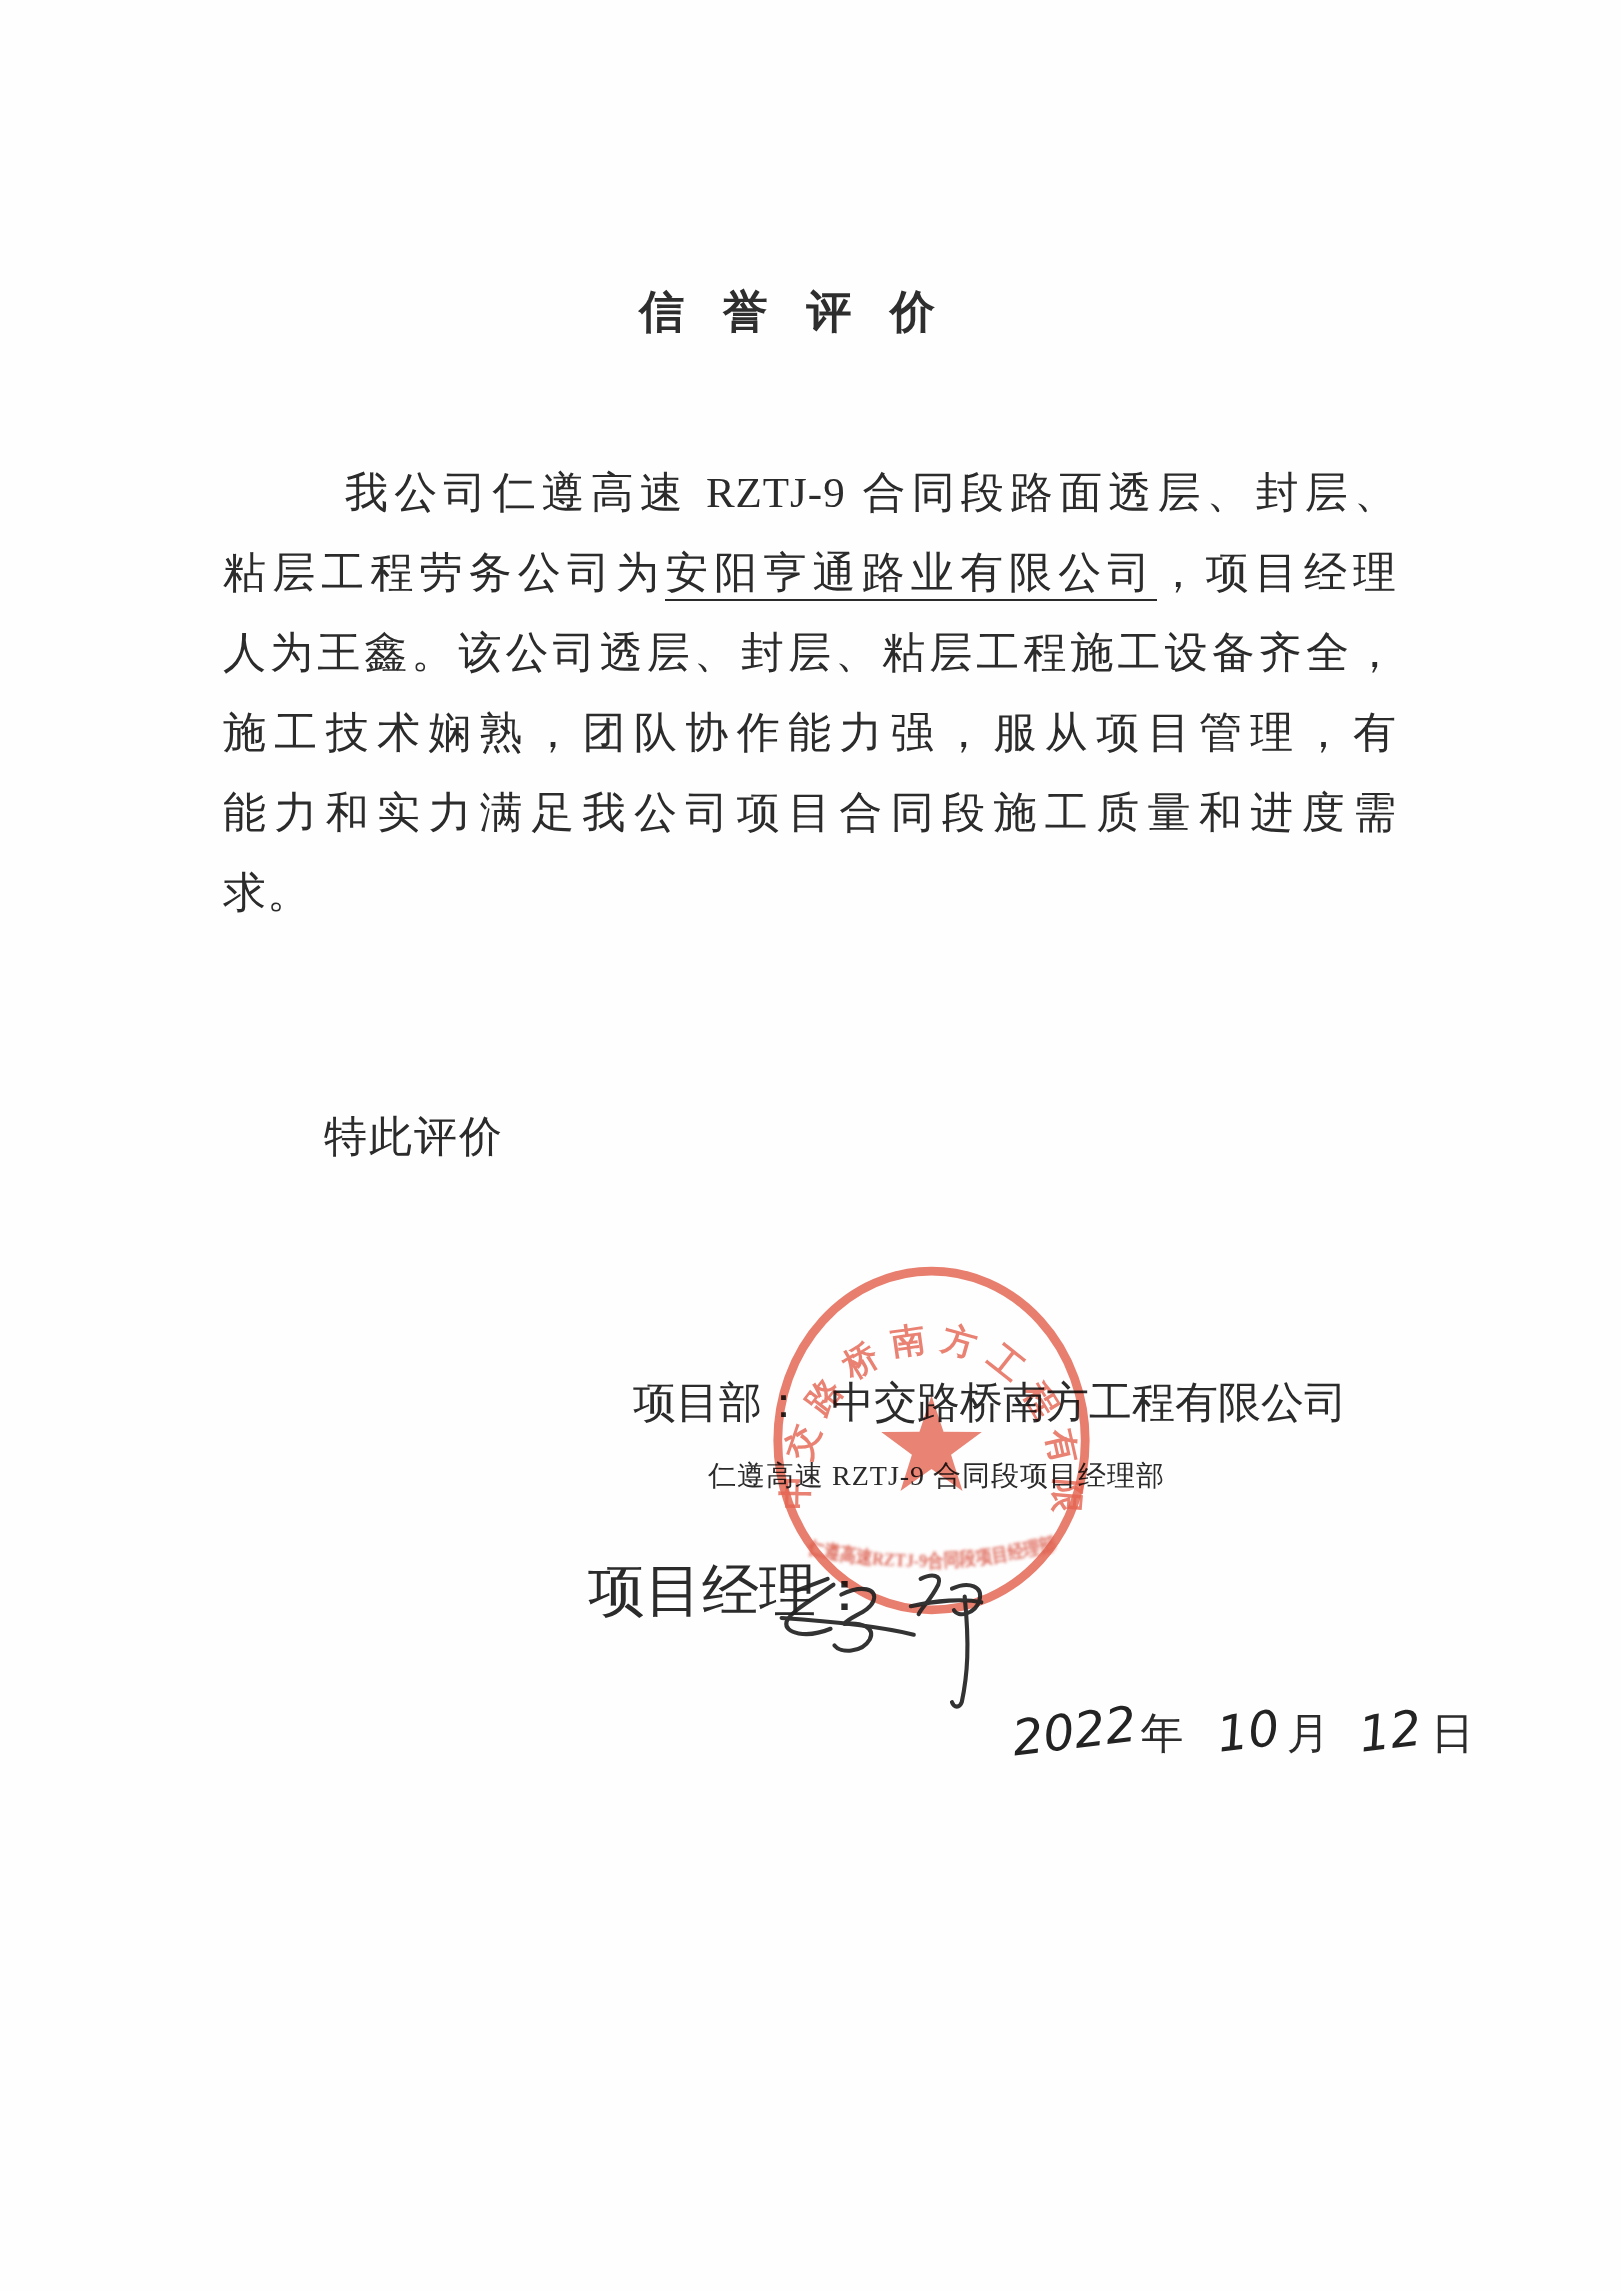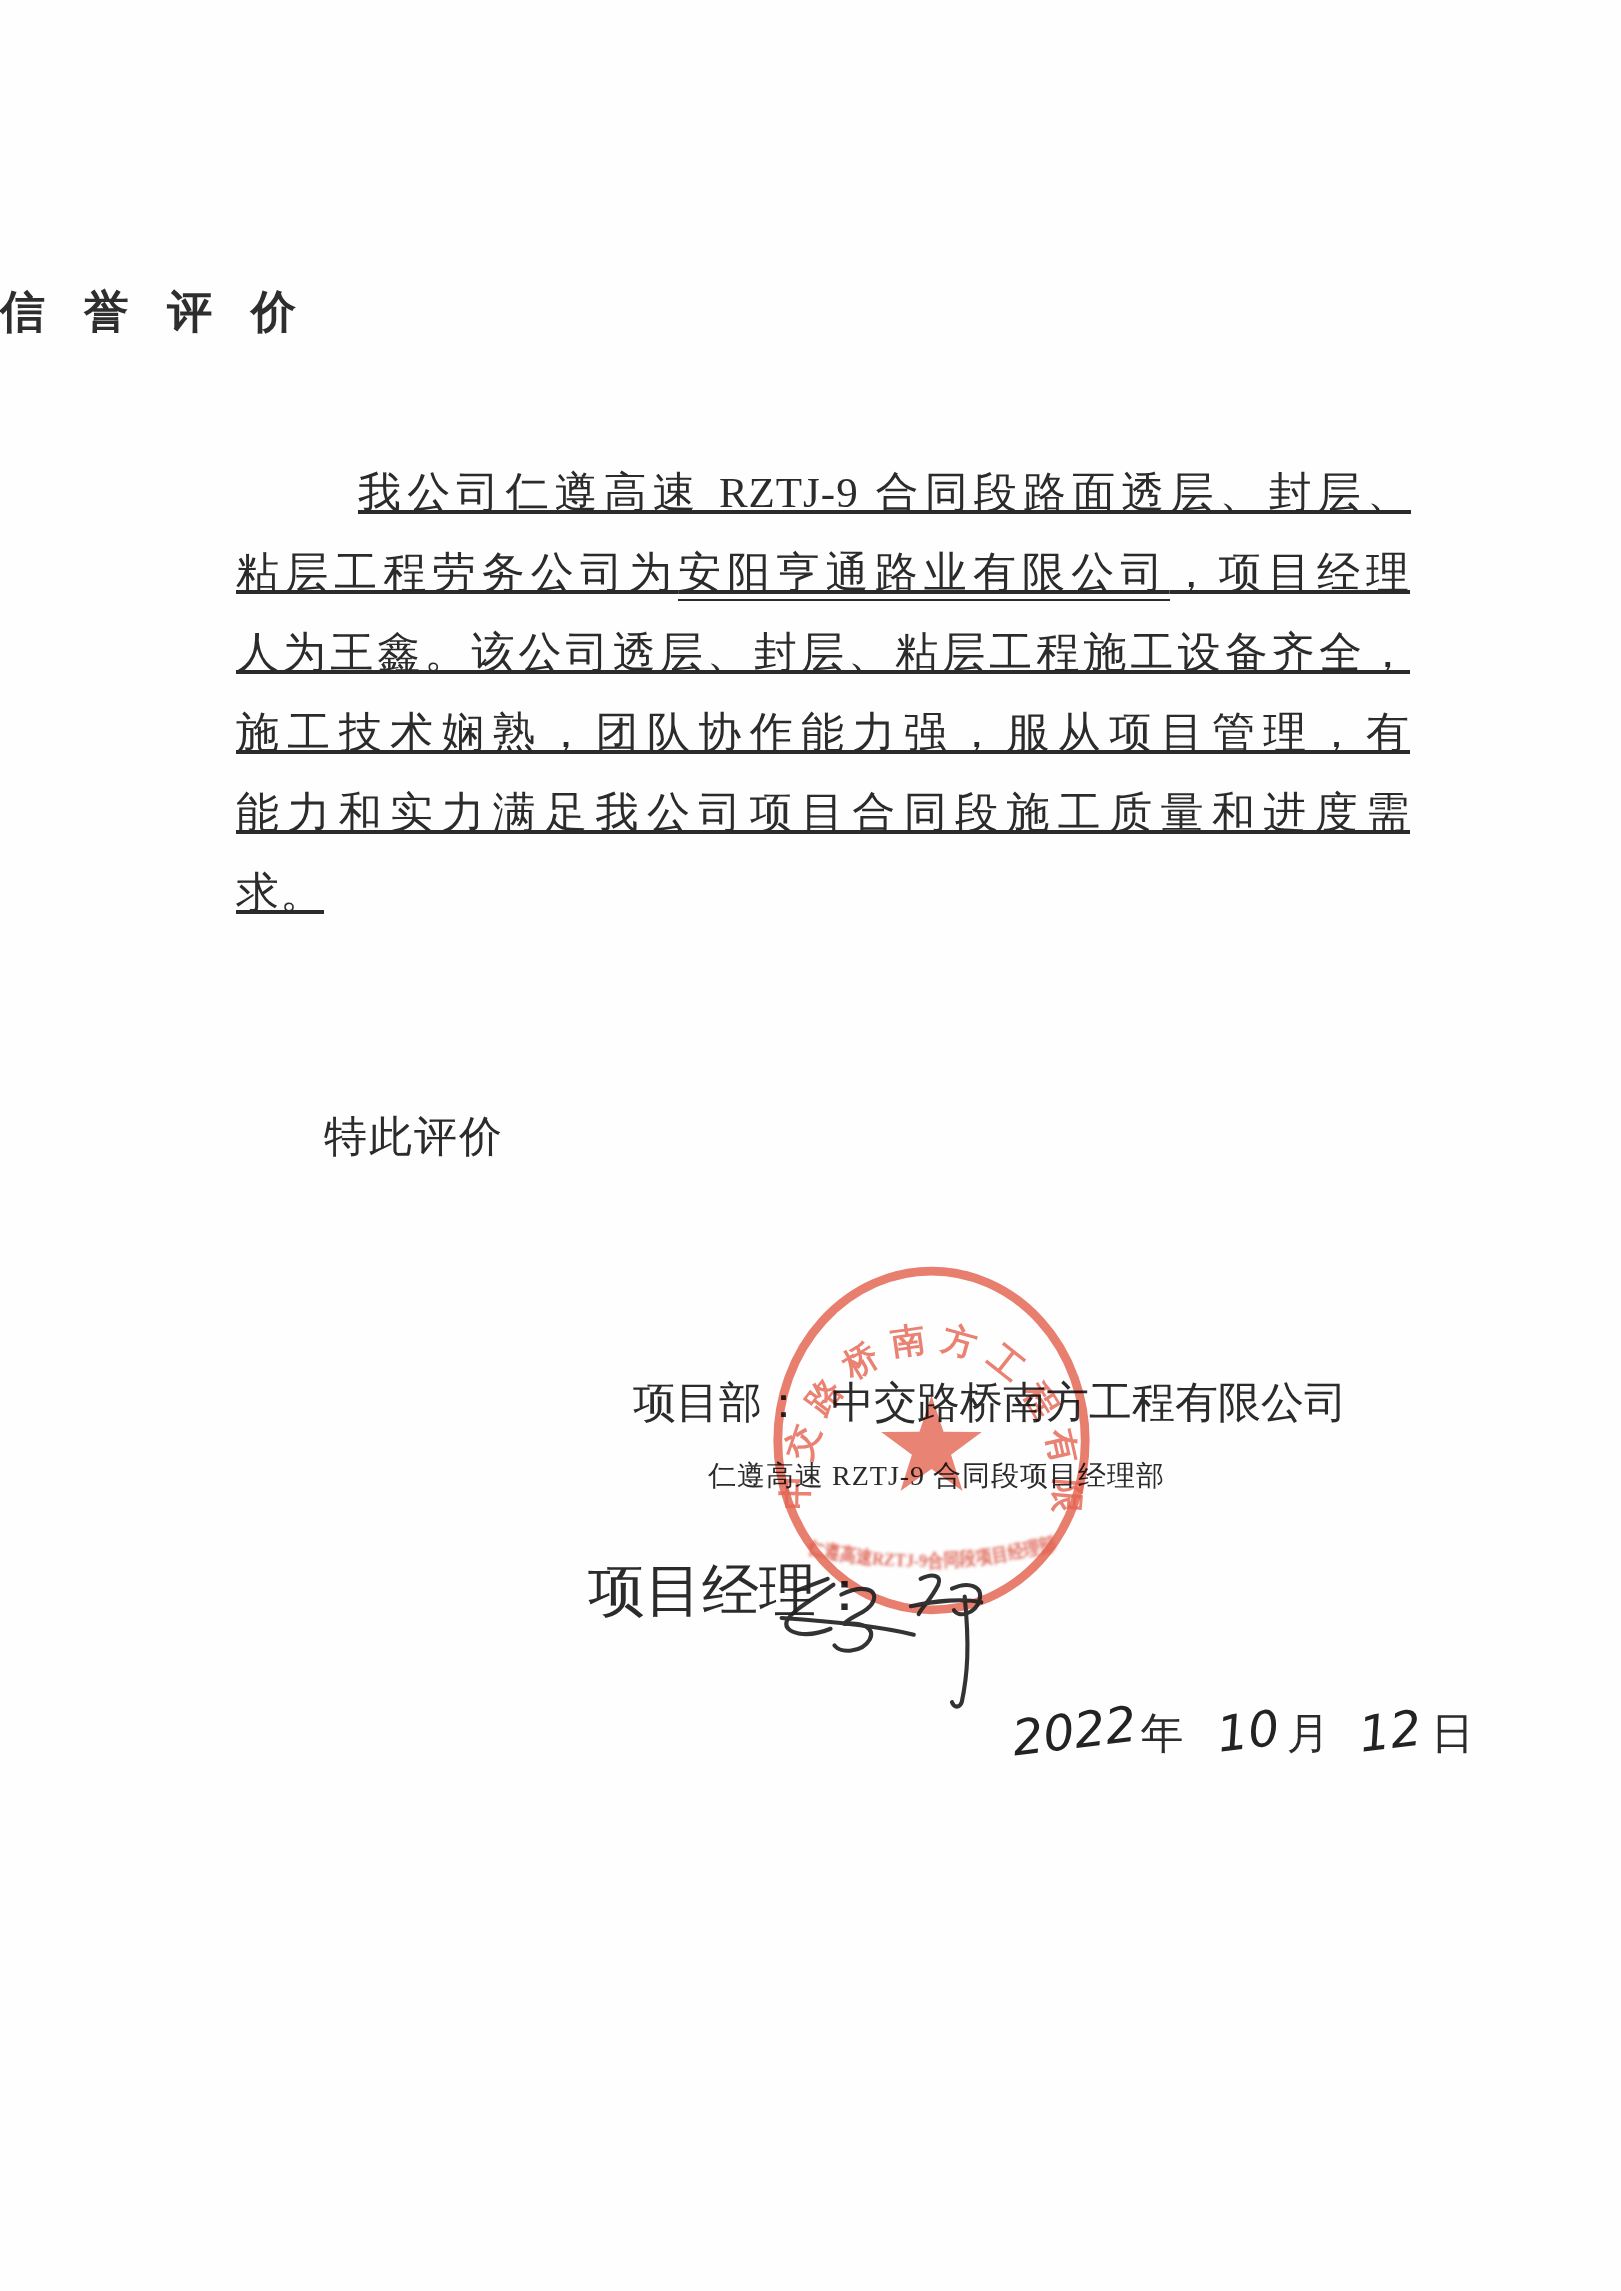--- a/index.html
+++ b/index.html
@@ -7,26 +7,27 @@
     position:relative;
     width:1621px;height:2292px;
     background:#fefefe;
     overflow:hidden;
     font-family:"Liberation Serif","DejaVu Serif",serif;
     color:#2b2b2b;
   }
   
   .title{
     position:absolute;left:0;top:282px;width:1588px;
+    text-align:center;
     font-size:45px;font-weight:700;
     letter-spacing:13.7px;
     color:#2e2e2e;
   }
   
-  .para{position:absolute;left:236px;top:453px;width:1174px;text-decoration:underline;}
+  .para{position:absolute;left:223px;top:453px;width:1174px;}
   .bodyline{
     width:1174px;
     font-size:43px;
     line-height:80px;
     text-align:justify;
     text-align-last:justify;
     letter-spacing:1px;
     white-space:nowrap;
   }
   .bodyline.indent{padding-left:122px;width:1053px;}

